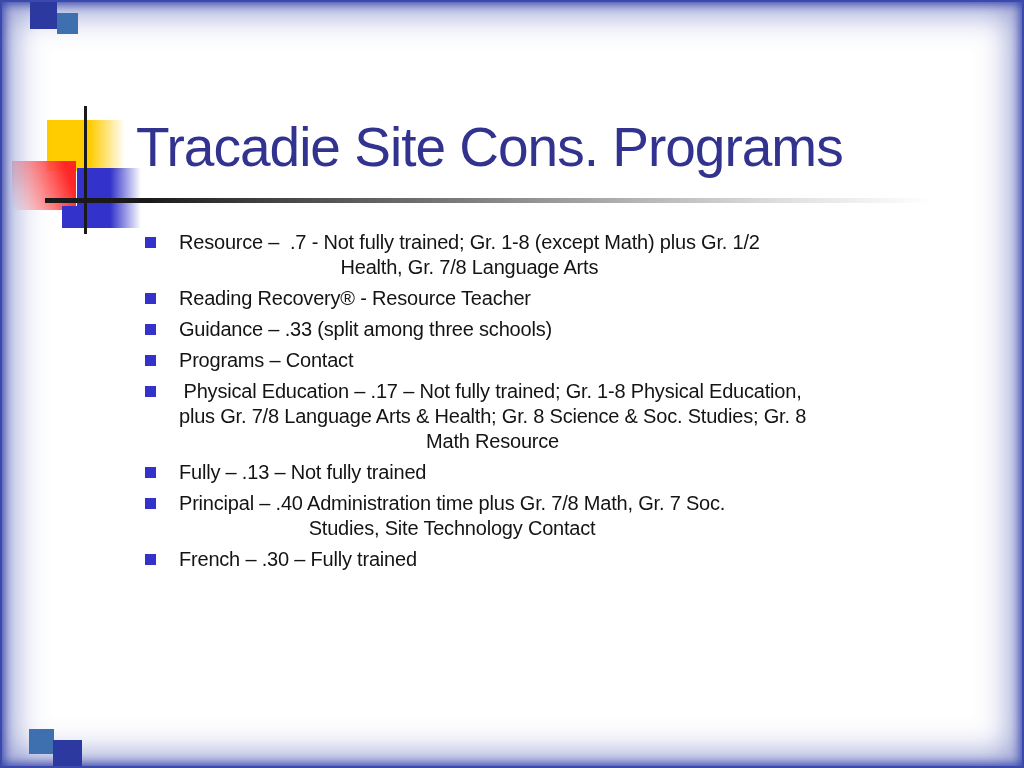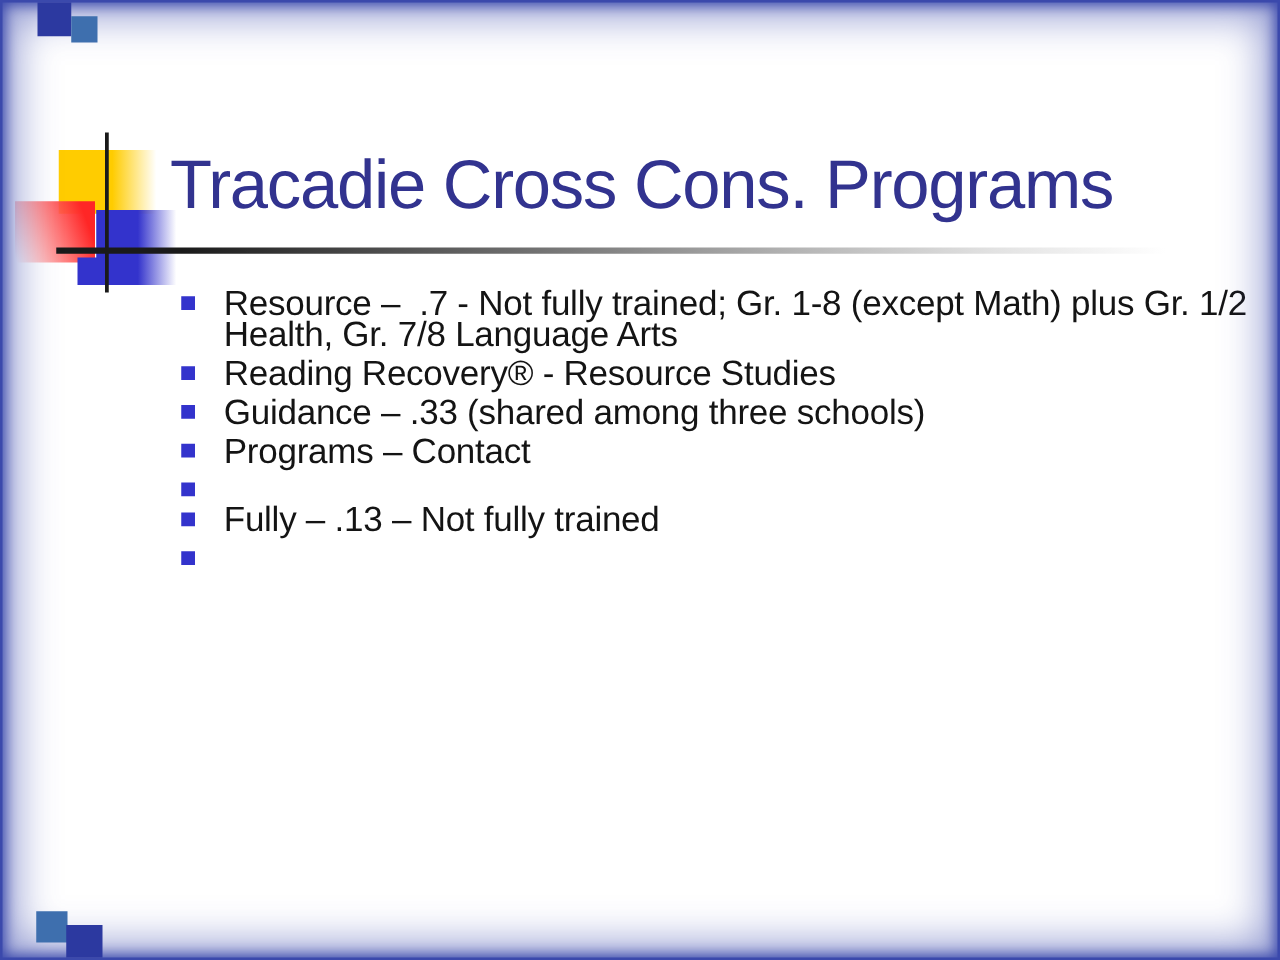--- a/index.html
+++ b/index.html
@@ -87,25 +87,26 @@
     gap: 23px;
     margin: 0 0 6px 0;
   }
   .marker {
     flex: 0 0 auto;
     width: 11px; height: 11px;
     margin-top: 7px;
     background: var(--bullet-marker, #33c);
   }
   .btext {
-    font-size: 28px;
+    font-size: 20px;
     line-height: 25px;
     letter-spacing: -0.2px;
     color: var(--body-text, #141414);
     white-space: pre-wrap;
+    text-align: center;
   }
 </style>
 </head>
 <body>
 
 <div class="slide">
 
   <div class="vignette"></div>
 
   <div class="corner tl-navy"></div>
@@ -113,45 +114,54 @@
   <div class="corner bl-teal"></div>
   <div class="corner bl-navy"></div>
 
   <div class="orn orn-yellow"></div>
   <div class="orn orn-red"></div>
   <div class="orn orn-blue"></div>
   <div class="orn orn-blue-small"></div>
   <div class="orn orn-vline"></div>
   <div class="orn orn-hline"></div>
 
-  <h1 class="title">Tracadie Cross Cons. Programs</h1>
+  <h1 class="title">Tracadie Site Cons. Programs</h1>
 
   <ul class="bullets">
     <li class="bullet">
       <span class="marker"></span>
       <span class="btext">Resource –  .7 - Not fully trained; Gr. 1-8 (except Math) plus Gr. 1/2
 Health, Gr. 7/8 Language Arts</span>
     </li>
     <li class="bullet">
       <span class="marker"></span>
-      <span class="btext">Reading Recovery® - Resource Studies</span>
+      <span class="btext">Reading Recovery® - Resource Teacher</span>
     </li>
     <li class="bullet">
       <span class="marker"></span>
-      <span class="btext">Guidance – .33 (shared among three schools)</span>
+      <span class="btext">Guidance – .33 (split among three schools)</span>
     </li>
     <li class="bullet">
       <span class="marker"></span>
       <span class="btext">Programs – Contact</span>
     </li>
     <li class="bullet">
       <span class="marker"></span>
+      <span class="btext">Physical Education – .17 – Not fully trained; Gr. 1-8 Physical Education,
+plus Gr. 7/8 Language Arts &amp; Health; Gr. 8 Science &amp; Soc. Studies; Gr. 8
+Math Resource</span>
     </li>
     <li class="bullet">
       <span class="marker"></span>
       <span class="btext">Fully – .13 – Not fully trained</span>
     </li>
     <li class="bullet">
       <span class="marker"></span>
+      <span class="btext">Principal – .40 Administration time plus Gr. 7/8 Math, Gr. 7 Soc.
+Studies, Site Technology Contact</span>
+    </li>
+    <li class="bullet">
+      <span class="marker"></span>
+      <span class="btext">French – .30 – Fully trained</span>
     </li>
   </ul>
 
 </div>
 
 </body></html>

